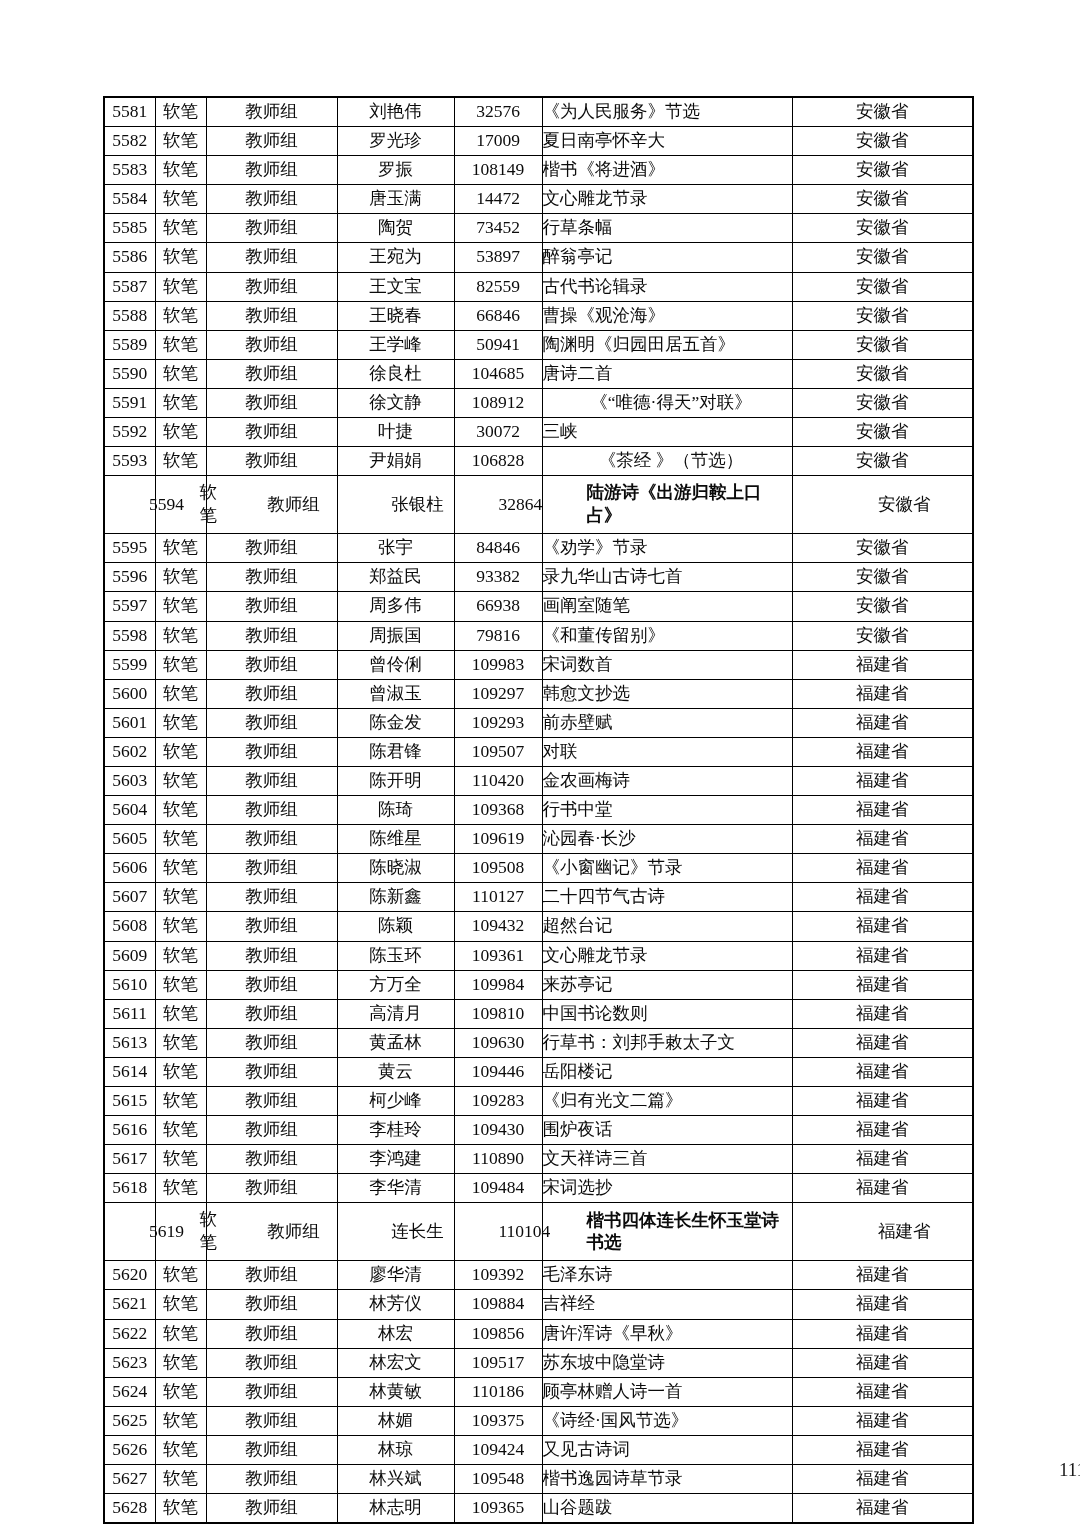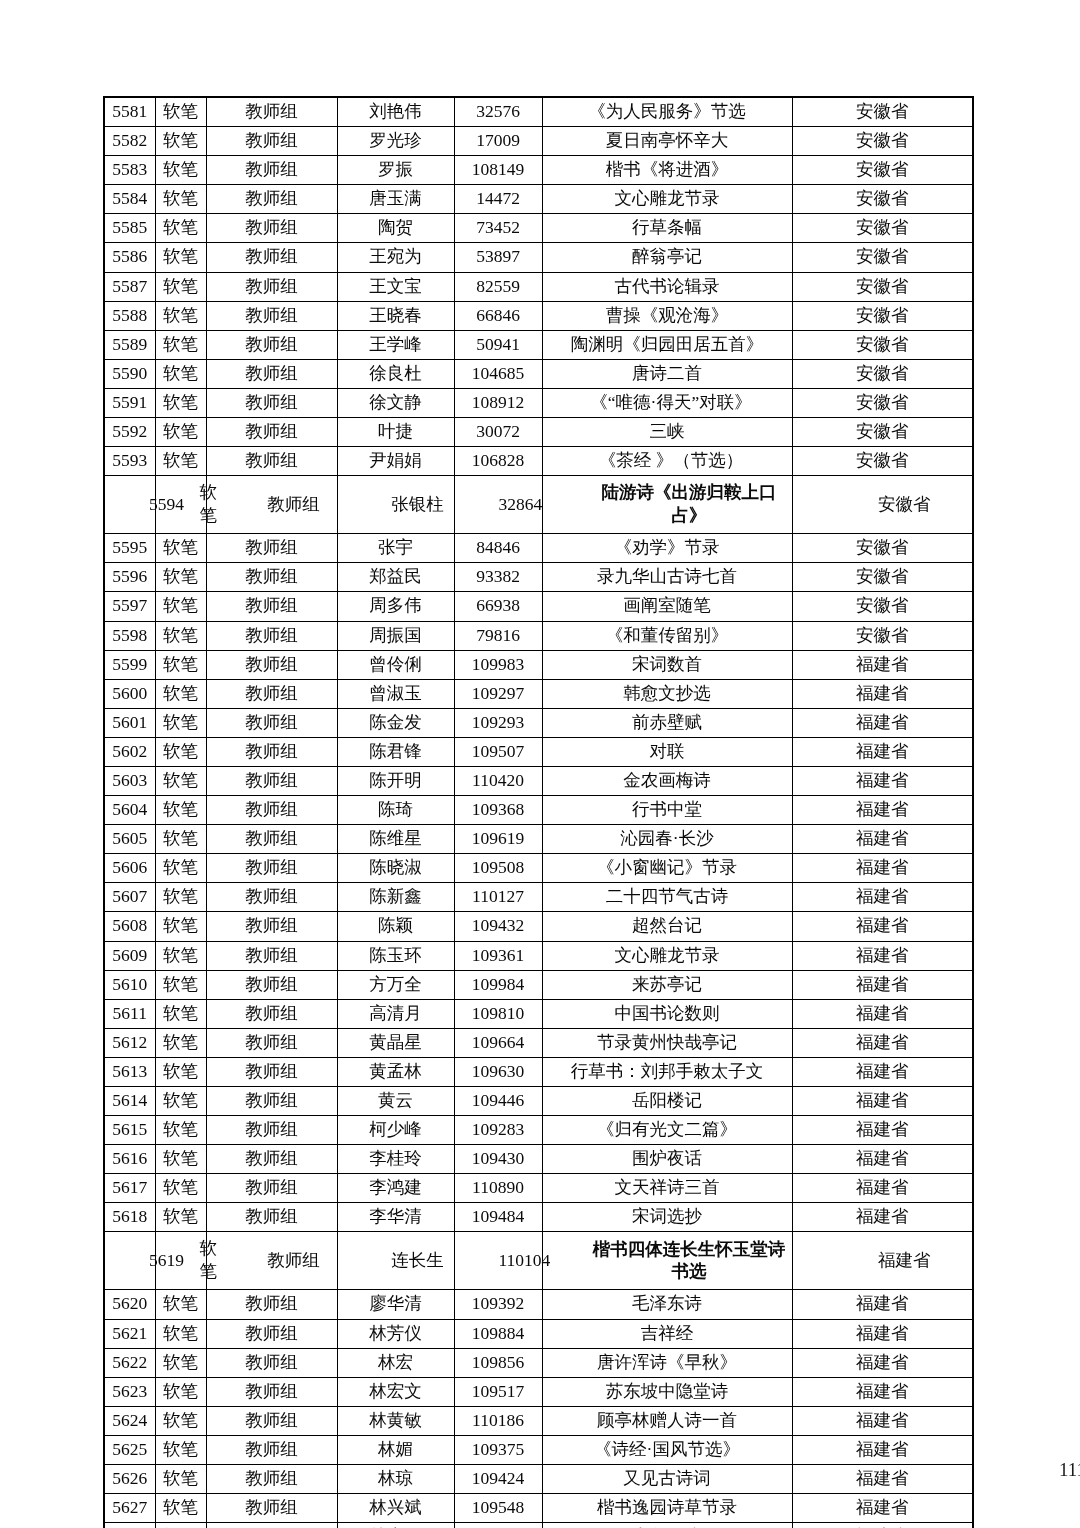--- a/index.html
+++ b/index.html
@@ -43,21 +43,21 @@
     padding:2px 0 3px 0;
     height:29px;
     box-sizing:border-box;
     vertical-align:middle;
     white-space:normal;
   }
   td.seq,td.cat,td.grp,td.name,td.code,td.prov{
     text-align:center;
   }
   td.work{
-    text-align:center;
+    text-align:left;
     padding-left:4px;
     padding-right:3px;
   }
   td.work.ctr{ text-align:center; padding-left:8px;}
   tr.tall td{ height:58px;padding-left:44px; }
   tr.tall td.work{ line-height:1.30;font-weight:bold; }
 
   #page-number{
     position:absolute;
     left:0; right:0;
@@ -358,29 +358,20 @@
           <tr>
             <td class="seq">5611</td>
             <td class="cat">软笔</td>
             <td class="grp">教师组</td>
             <td class="name">高清月</td>
             <td class="code">109810</td>
             <td class="work">中国书论数则</td>
             <td class="prov">福建省</td>
           </tr>
           <tr>
-            <td class="seq">5612</td>
-            <td class="cat">软笔</td>
-            <td class="grp">教师组</td>
-            <td class="name">黄晶星</td>
-            <td class="code">109664</td>
-            <td class="work">节录黄州快哉亭记</td>
-            <td class="prov">福建省</td>
-          </tr>
-          <tr>
             <td class="seq">5613</td>
             <td class="cat">软笔</td>
             <td class="grp">教师组</td>
             <td class="name">黄孟林</td>
             <td class="code">109630</td>
             <td class="work">行草书：刘邦手敕太子文</td>
             <td class="prov">福建省</td>
           </tr>
           <tr>
             <td class="seq">5614</td>

